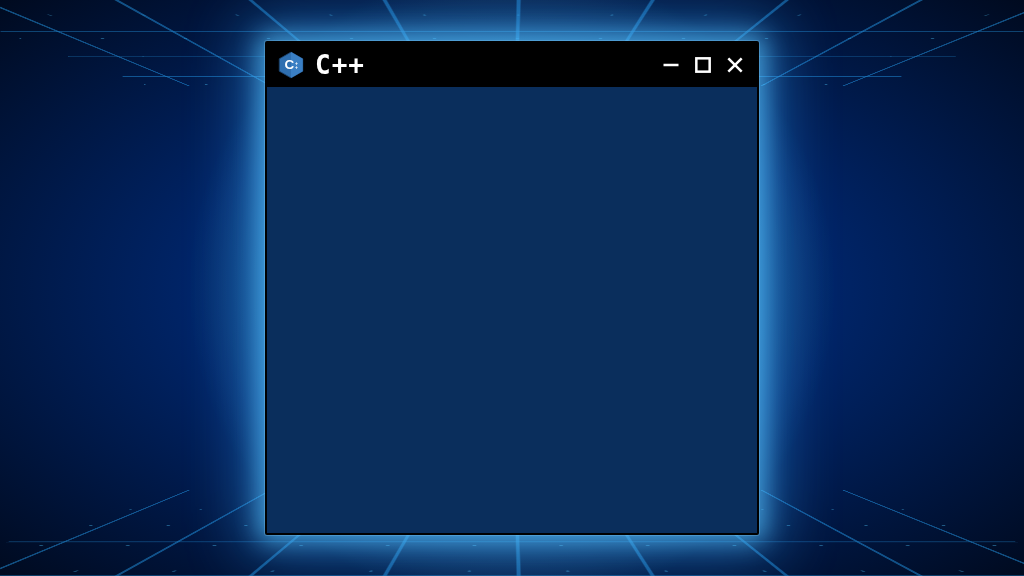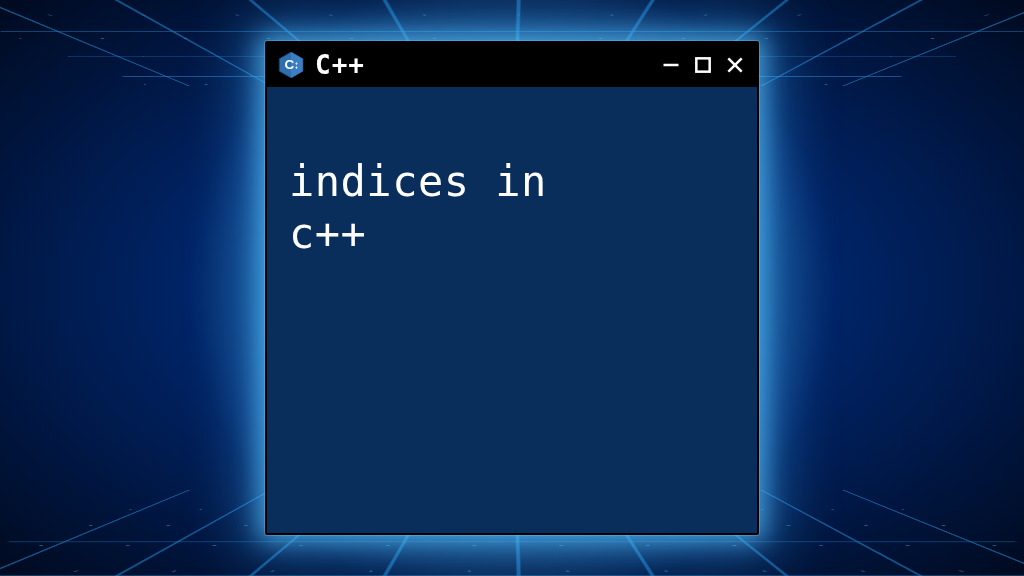--- a/index.html
+++ b/index.html
@@ -161,17 +161,13 @@
       </span>
       <span class="win-btn">
         <svg viewBox="0 0 24 24">
           <line x1="4" y1="4" x2="20" y2="20"></line>
           <line x1="20" y1="4" x2="4" y2="20"></line>
         </svg>
       </span>
     </div>
   </div>
 
-  <div class="client">
-    <span>indices in
-c++</span>
-  </div>
 </div>
 
 </body></html>

